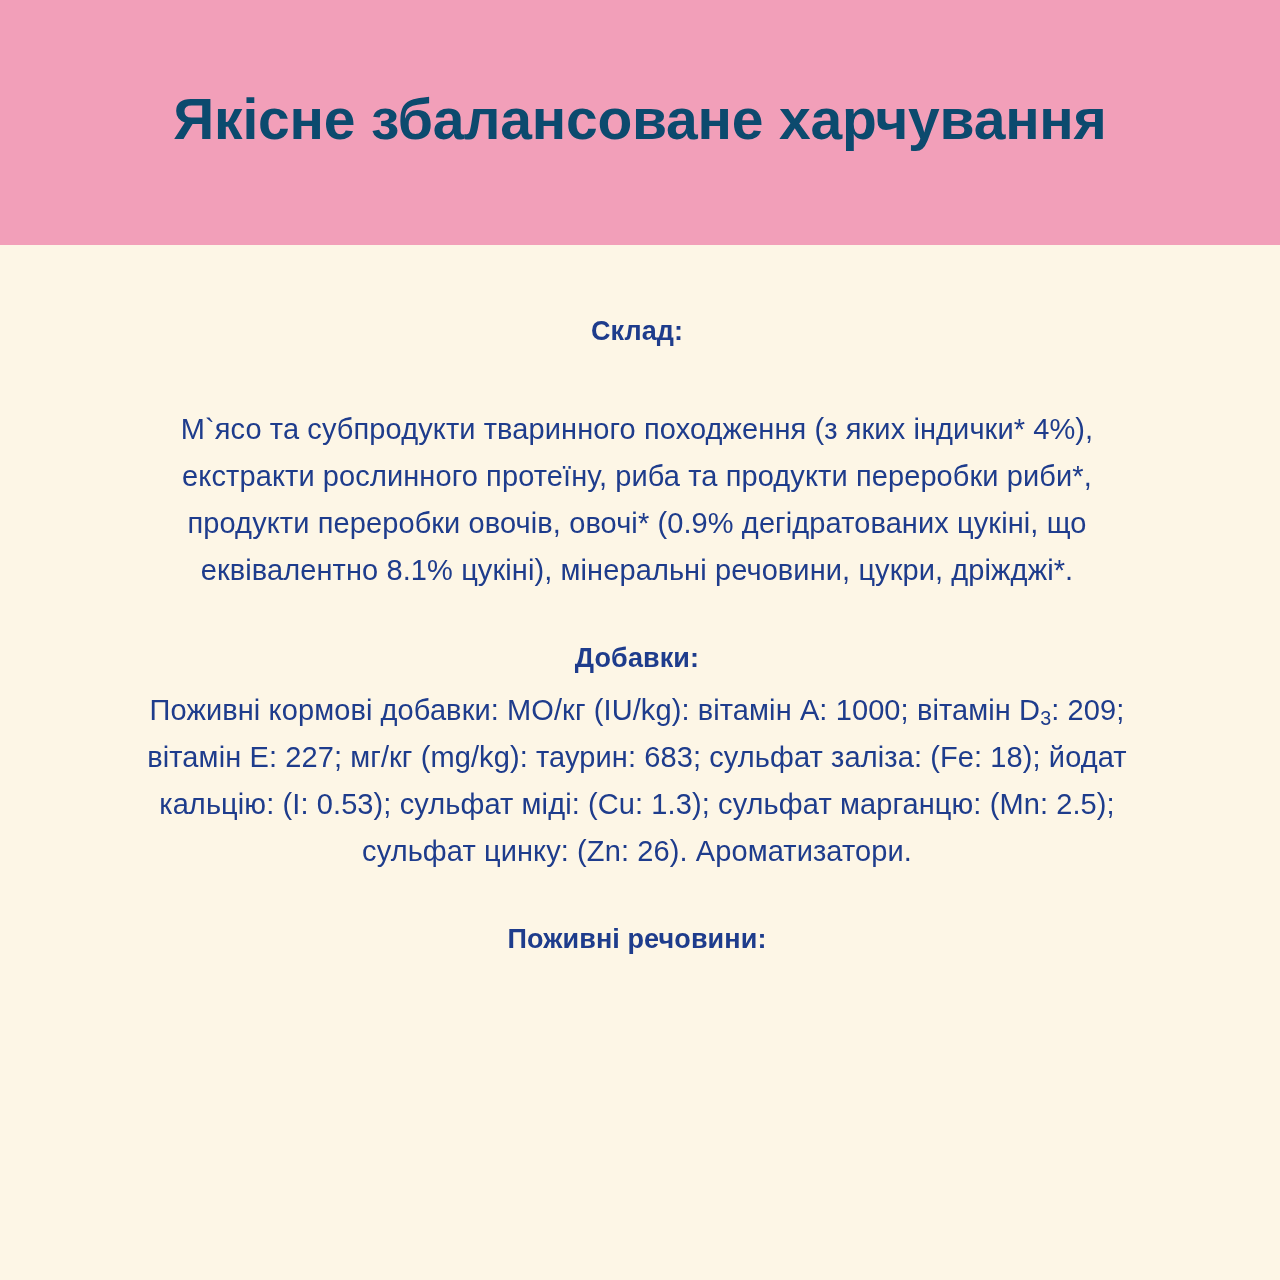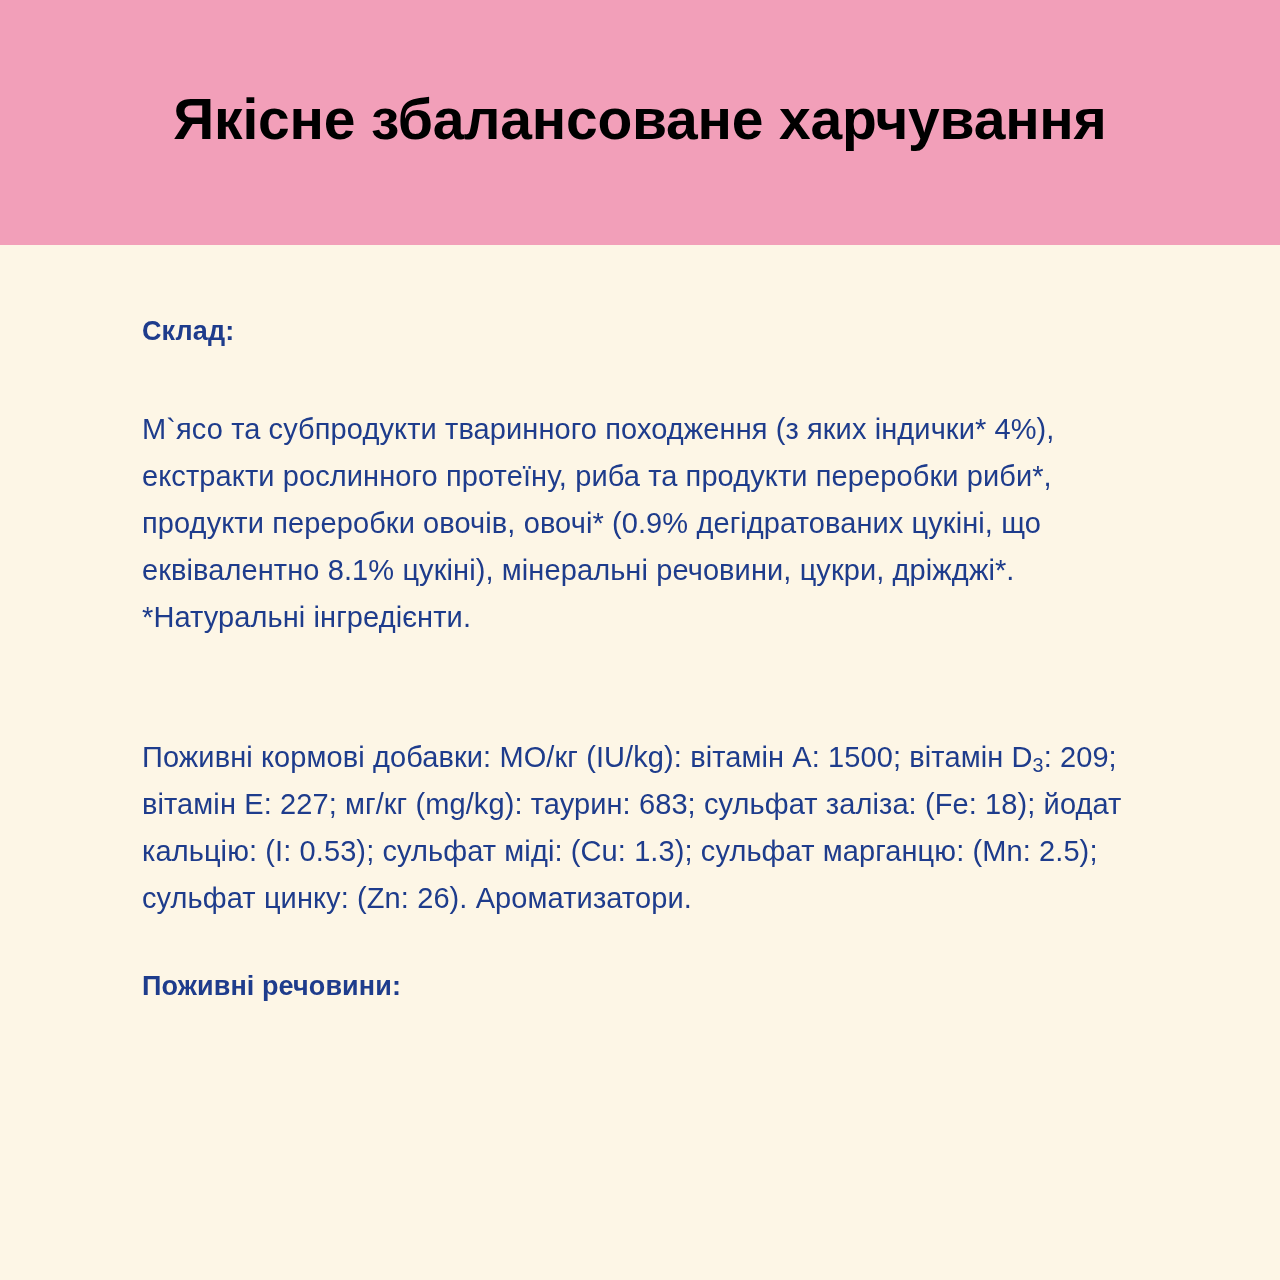--- a/index.html
+++ b/index.html
@@ -31,21 +31,21 @@
     width: 1280px;
     height: 245px;
     background: #F29FB9;
     display: flex;
     align-items: center;
     justify-content: center;
     box-sizing: border-box;
     padding: 0 120px 6px 120px;
   }
   .banner-title {
-    color: #000000;
+    color: #0c4a6e;
     font-size: 57px;
     line-height: 1.38;
     font-weight: 700;
     text-align: center;
     letter-spacing: -0.2px;
     margin: 0;
     white-space: pre-line;
   }
 
   
@@ -53,20 +53,21 @@
     position: absolute;
     top: 245px;
     left: 0;
     width: 1280px;
     box-sizing: border-box;
     padding: 68px 148px 0 142px;
   }
 
   .section {
     margin: 0 0 46px 0;
+    text-align: center;
   }
   .section:last-child {
     margin-bottom: 0;
   }
 
   .section-heading {
     color: #1E3C8C;
     font-size: 27px;
     font-weight: 700;
     line-height: 1.35;
@@ -104,26 +105,26 @@
   <div class="banner">
     <h1 class="banner-title">Якісне збалансоване харчування</h1>
   </div>
 
   <div class="content">
 
     <div class="section">
       <div class="section-heading">Склад:</div>
       <div class="section-body">
         <span>М`ясо та субпродукти тваринного походження (з яких індички* 4%), екстракти рослинного протеїну, риба та продукти переробки риби*, продукти переробки овочів, овочі* (0.9% дегідратованих цукіні, що еквівалентно 8.1% цукіні), мінеральні речовини, цукри, дріжджі*.</span>
-        <span class="footnote">*Натуральні інгредієнти.</span>
       </div>
     </div>
 
     <div class="section">
-      <div class="section-body"><span>Поживні кормові добавки: МО/кг (IU/kg): вітамін A: 1500; вітамін D</span><sub>3</sub><span>: 209; вітамін E: 227; мг/кг (mg/kg): таурин: 683; сульфат заліза: (Fe: 18); йодат кальцію: (I: 0.53); сульфат міді: (Cu: 1.3); сульфат марганцю: (Mn: 2.5); сульфат цинку: (Zn: 26). Ароматизатори.</span></div>
+      <div class="section-heading">Добавки:</div>
+      <div class="section-body"><span>Поживні кормові добавки: МО/кг (IU/kg): вітамін A: 1000; вітамін D</span><sub>3</sub><span>: 209; вітамін E: 227; мг/кг (mg/kg): таурин: 683; сульфат заліза: (Fe: 18); йодат кальцію: (I: 0.53); сульфат міді: (Cu: 1.3); сульфат марганцю: (Mn: 2.5); сульфат цинку: (Zn: 26). Ароматизатори.</span></div>
     </div>
 
     <div class="section">
       <div class="section-heading">Поживні речовини:</div>
     </div>
 
   </div>
 </div>
 
 </body></html>

